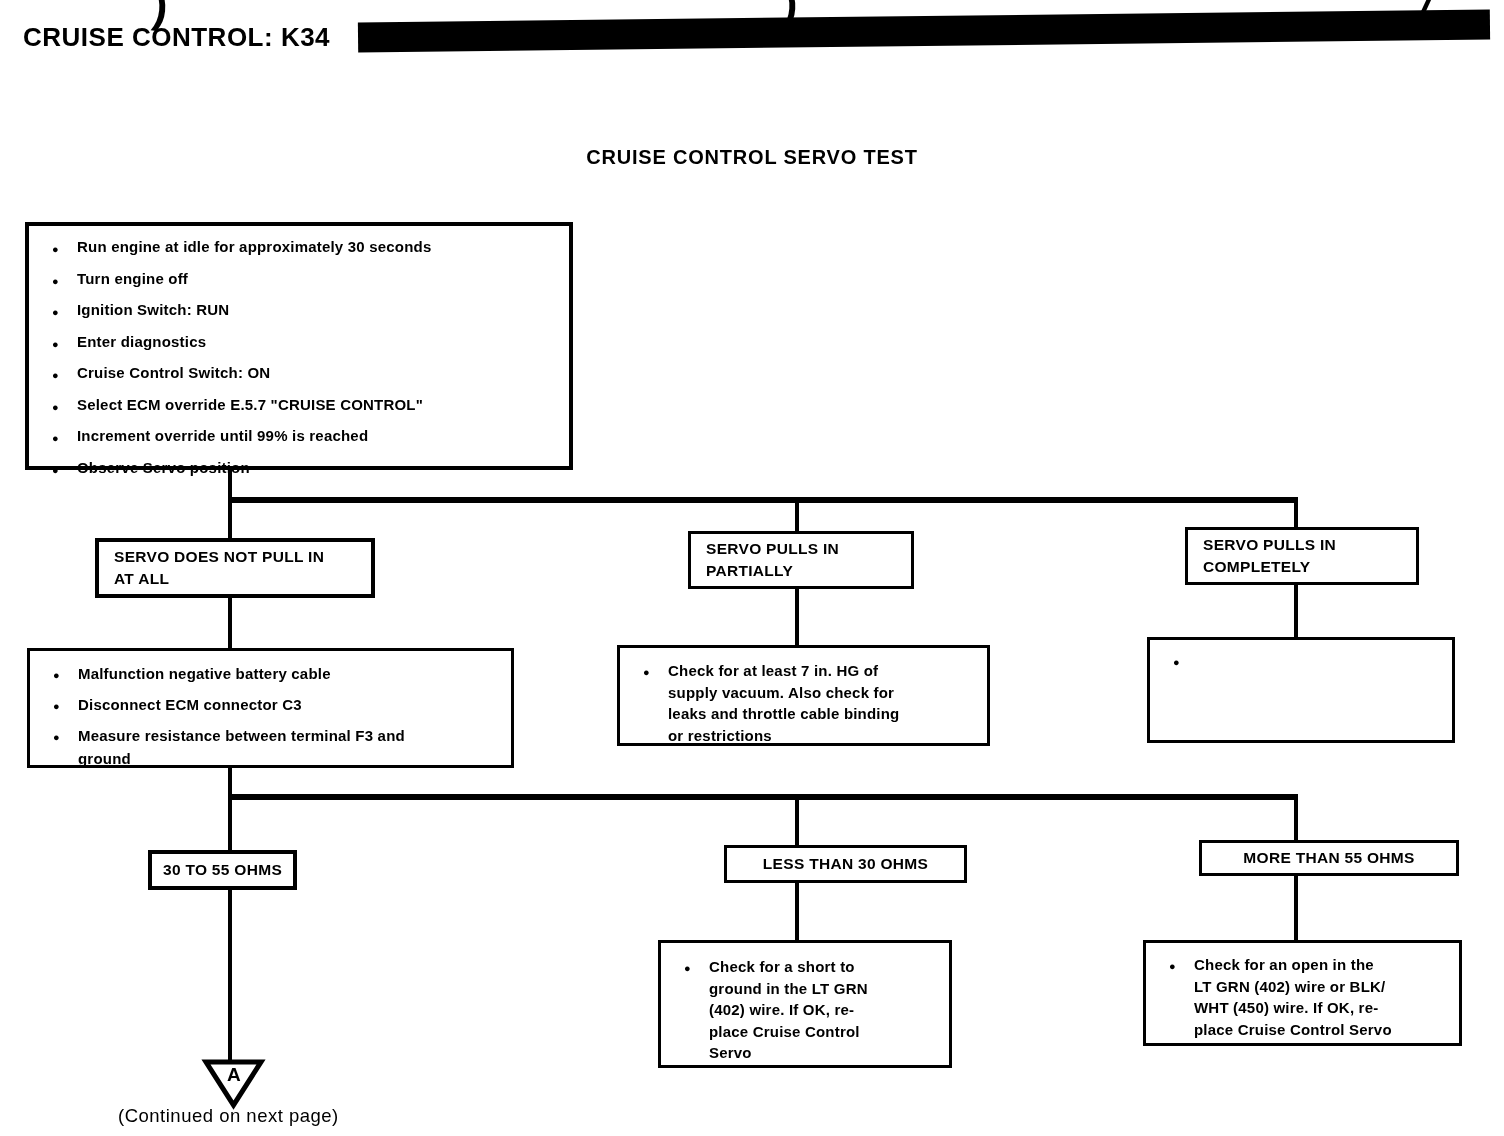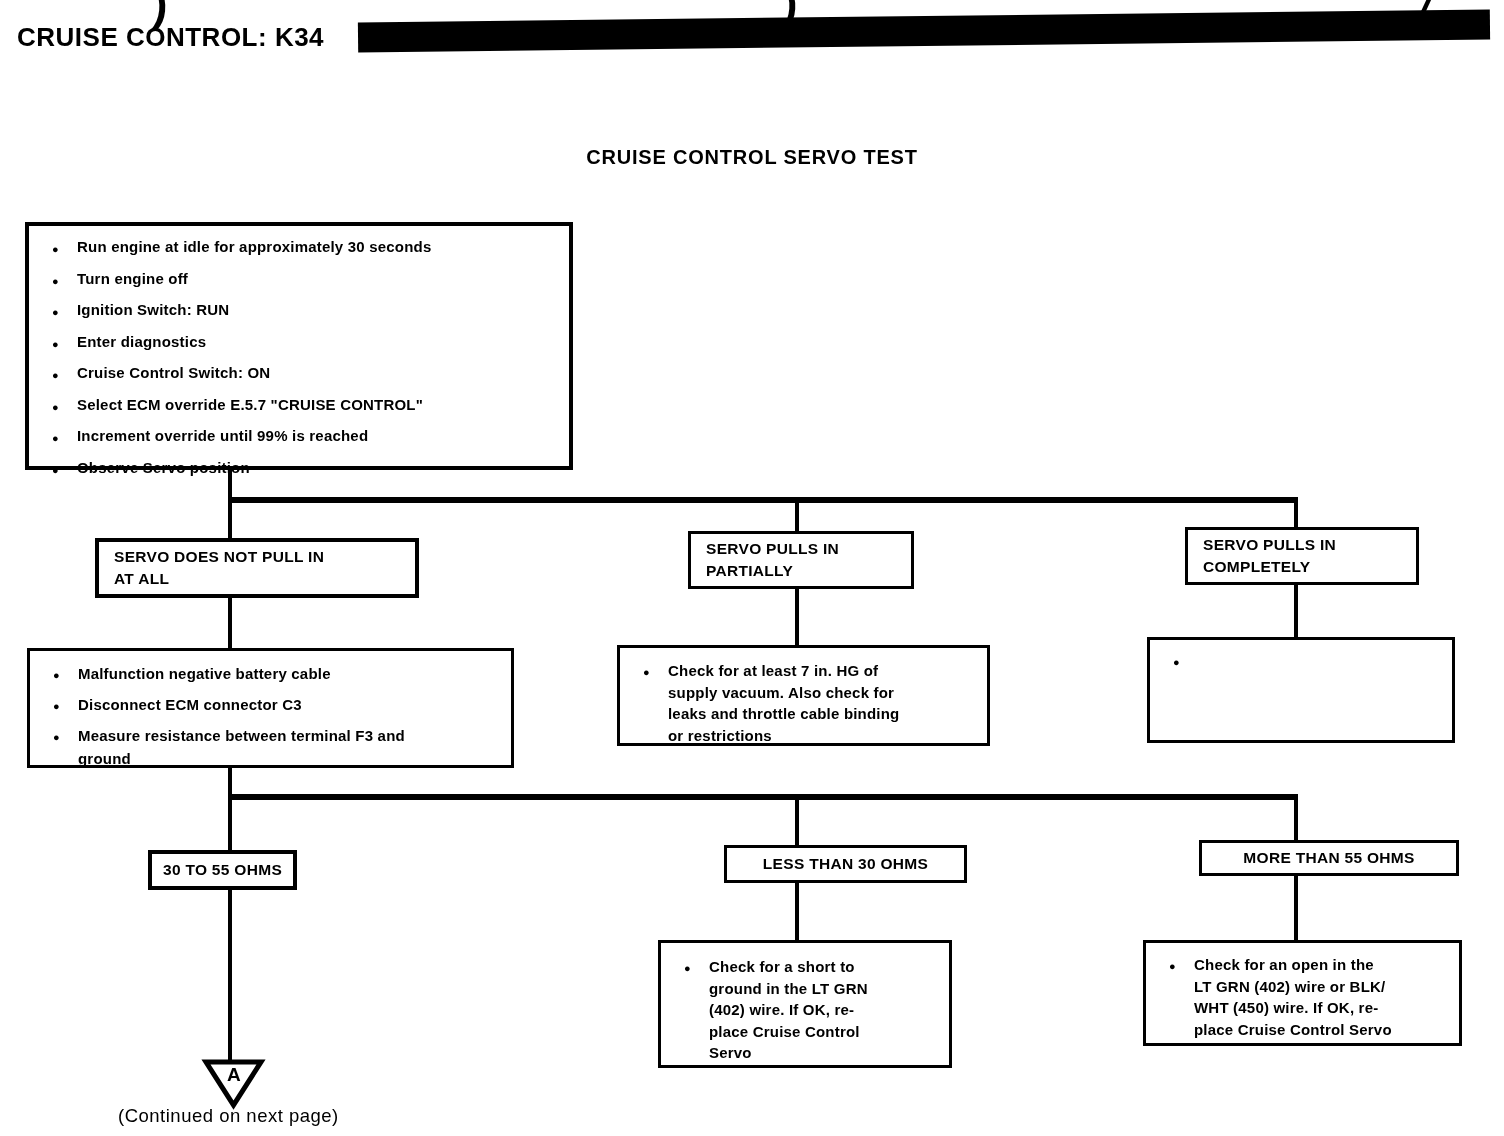--- a/index.html
+++ b/index.html
@@ -10,21 +10,21 @@
   }
   .abs { position:absolute; }
   svg.wires { position:absolute; left:0; top:0; z-index:0; }
 
   .artifact { position:absolute; font-weight:bold; color:#000; z-index:1; }
   .art1 { left:153px; top:-18px; font-size:44px; transform:rotate(6deg); }
   .art2 { left:783px; top:-20px; font-size:44px; transform:rotate(4deg); }
   .art3 { left:1420px; top:-14px; font-size:38px; transform:rotate(14deg); }
 
   .doc-header {
-    left:17px; top:22px; font-size:26px; font-weight:bold;
+    left:23px; top:22px; font-size:26px; font-weight:bold;
     letter-spacing:0.5px; z-index:2;
   }
   .header-bar {
     left:358px; top:16px; width:1132px; height:30px;
     background:#000; transform:rotate(-0.65deg); z-index:2;
   }
   .page-title {
     left:0; top:146px; width:1504px; text-align:center;
     font-size:20px; font-weight:bold; letter-spacing:0.8px; z-index:2;
   }
@@ -124,21 +124,21 @@
     <div class="bi">
         <span class="dot">●</span>
         <span class="txt">Increment override until 99% is reached</span>
       </div>
     <div class="bi">
         <span class="dot">●</span>
         <span class="txt">Observe Servo position</span>
       </div>
   </div>
 
-  <div class="box thick label-box" style="left:95px; top:538px; width:324px; height:60px;">SERVO DOES NOT PULL IN
+  <div class="box thick label-box" style="left:95px; top:538px; width:280px; height:60px;">SERVO DOES NOT PULL IN
 AT ALL</div>
   <div class="box label-box" style="left:688px; top:531px; width:226px; height:58px;">SERVO PULLS IN
 PARTIALLY</div>
   <div class="box label-box" style="left:1185px; top:527px; width:234px; height:58px;">SERVO PULLS IN
 COMPLETELY</div>
 
   <div class="box bullets a1" style="left:27px; top:648px; width:487px; height:120px;">
     <div class="bi">
         <span class="dot">●</span>
         <span class="txt">Malfunction negative battery cable</span>

